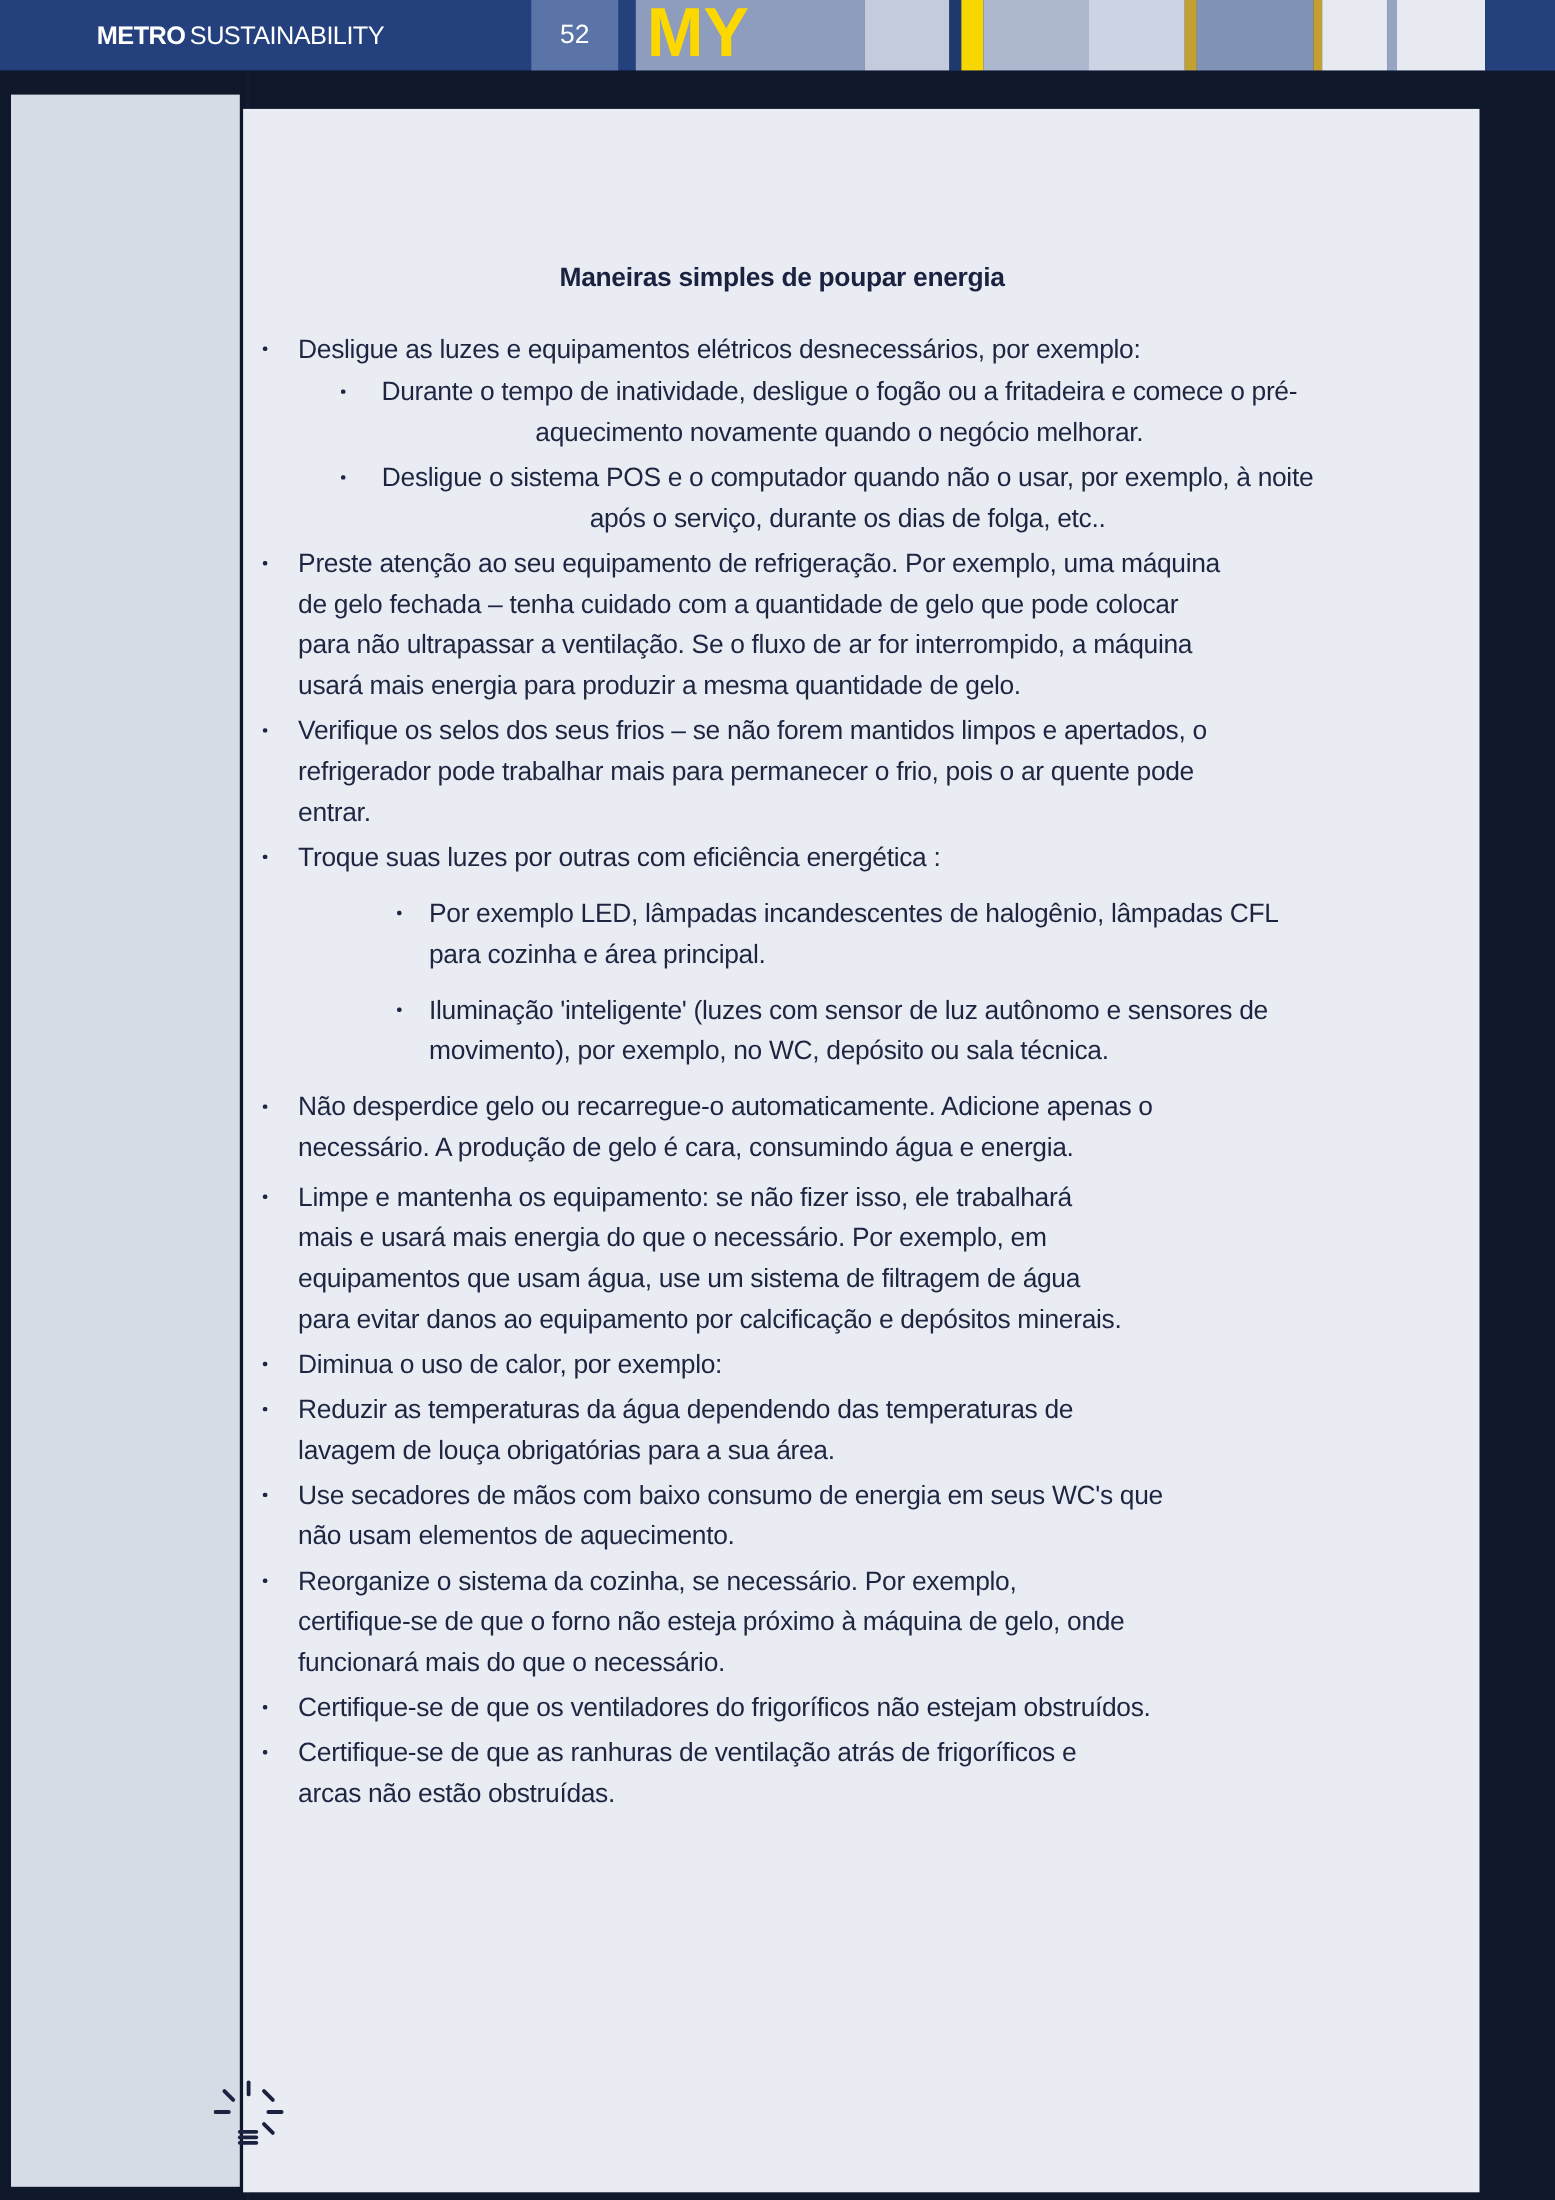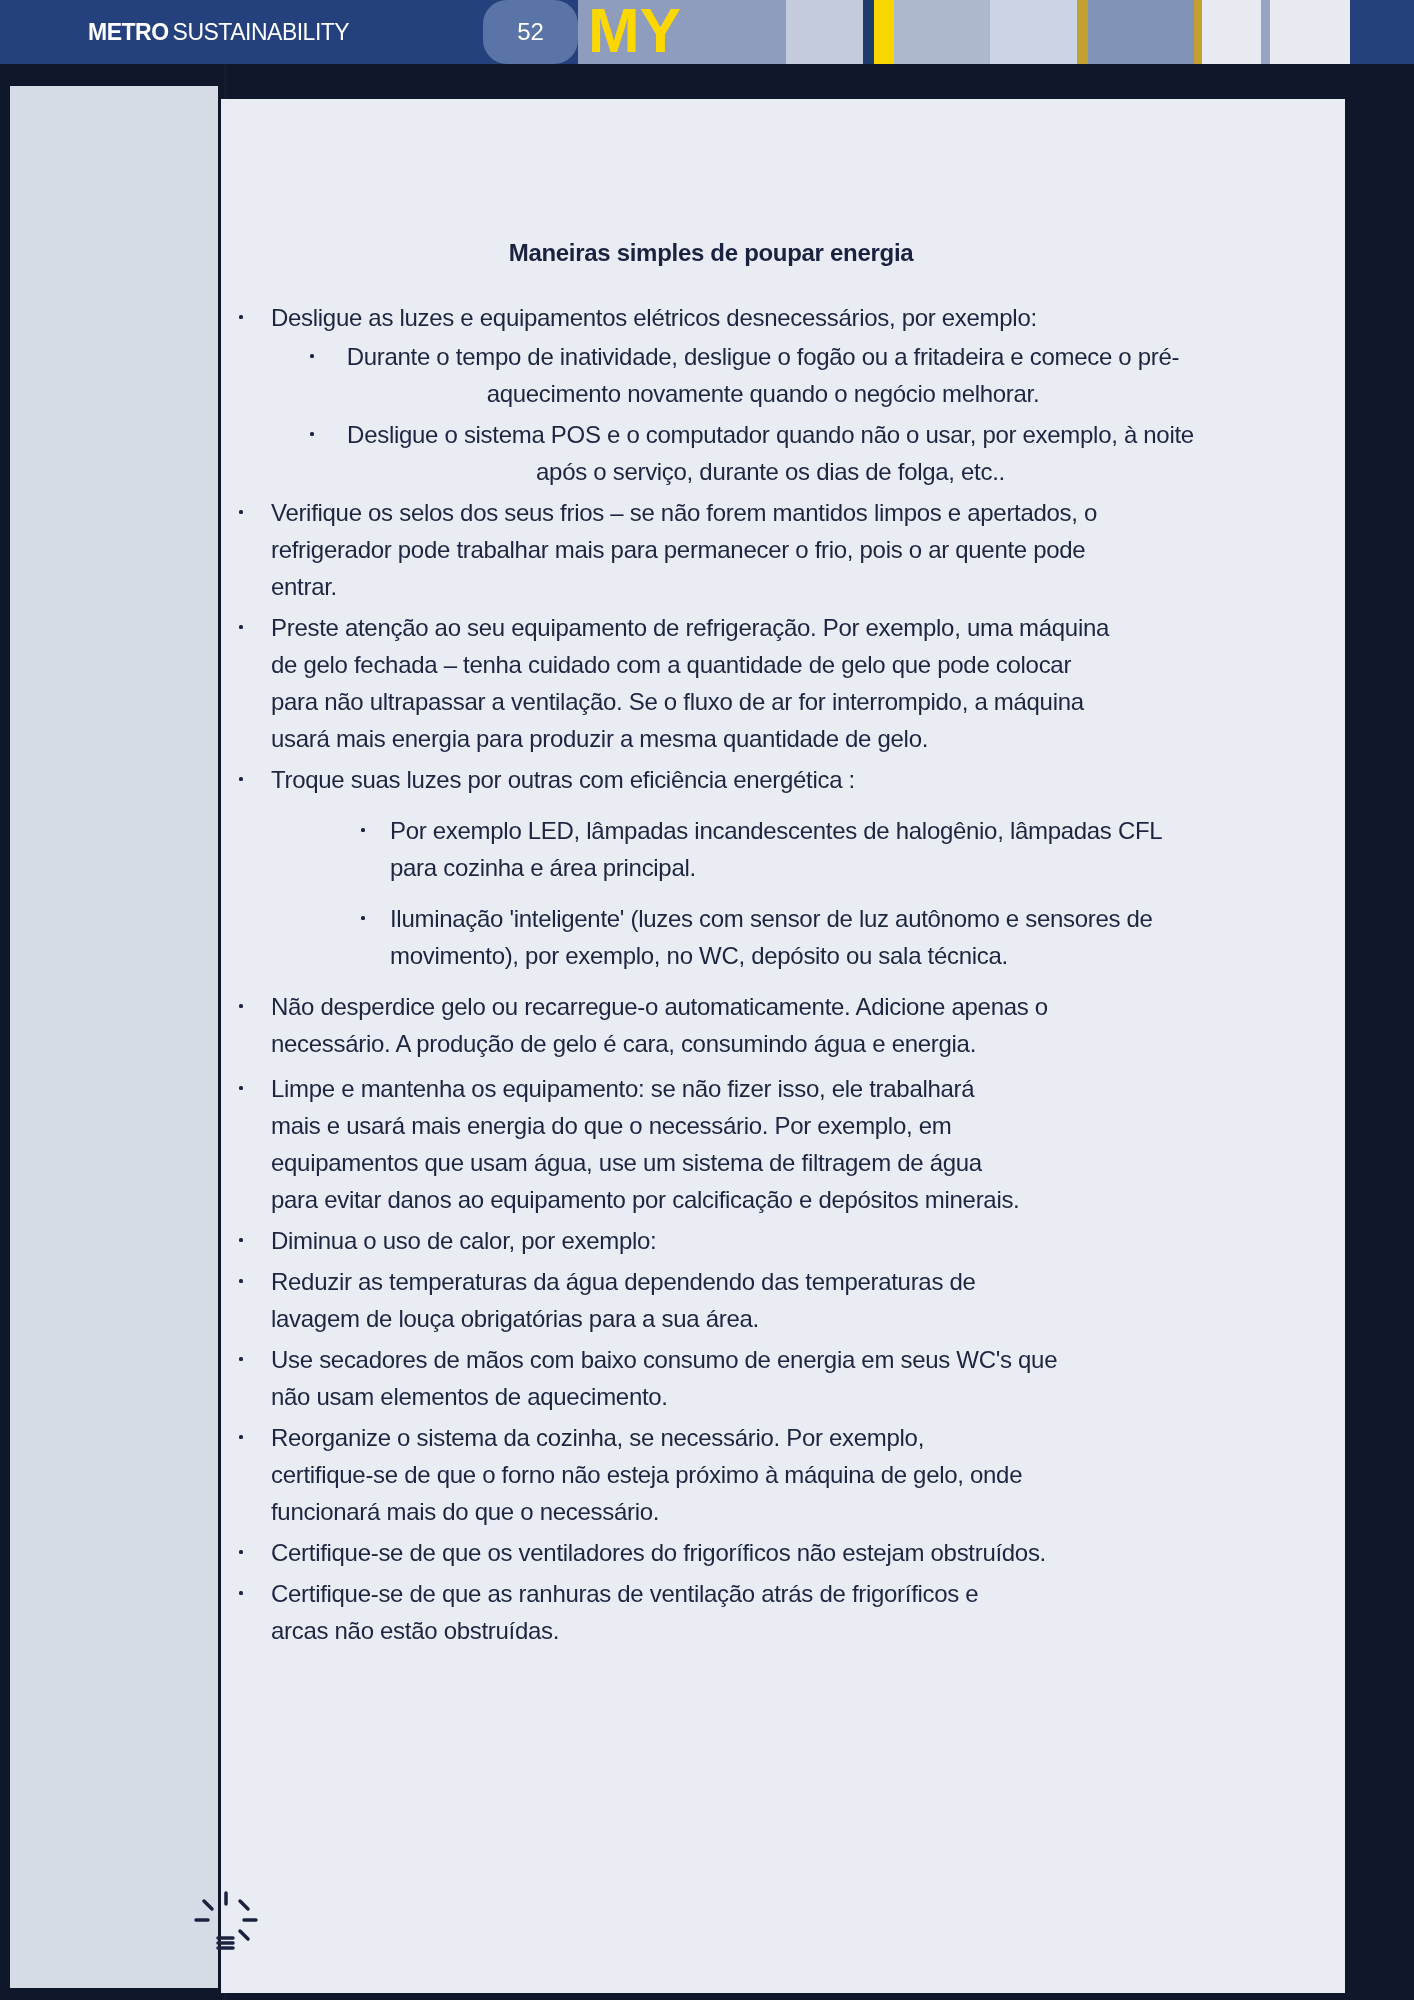--- a/index.html
+++ b/index.html
@@ -17,23 +17,23 @@
     background:#24407d;
   }
   .brand{
     position:absolute;left:88px;top:0;height:64px;
     display:flex;align-items:center;
     color:#ffffff;font-size:23px;letter-spacing:-0.5px;white-space:nowrap;
   }
   .brand .bold{font-weight:700;}
   .brand .light{font-weight:400;margin-left:4px;}
   .stripe{position:absolute;top:0;height:64px;}
-  .band-52{left:483px;width:95px;background:#5a74a8;
+  .band-52{left:483px;width:79px;background:#5a74a8;
     display:flex;align-items:center;justify-content:center;
-    color:#ffffff;font-size:24px;font-weight:400;border-radius:24px;}
+    color:#ffffff;font-size:24px;font-weight:400;}
   .band-my{left:578px;width:208px;background:#8e9dbe;overflow:hidden;}
   .my-letters{
     position:absolute;left:10px;top:-6px;
     font-size:62px;font-weight:700;line-height:72px;letter-spacing:0px;
     color:#fcd800;transform:scaleY(1.02);transform-origin:top left;
   }
   .s-light1 {left:786px;width:77px;background:#c3cbdd;}
   .s-navy1  {left:863px;width:11px;background:#1e3a6d;}
   .s-yellow {left:874px;width:20px;background:#f8d700;}
   .s-blgr1  {left:894px;width:96px;background:#adb8ce;}
@@ -144,24 +144,24 @@
         <ul class="lvl2a">
           <li>
             <span class="li-text w840">Durante o tempo de inatividade, desligue o fogão ou a fritadeira e comece o pré-aquecimento novamente quando o negócio melhorar.</span>
           </li>
           <li>
             <span class="li-text w855">Desligue o sistema POS e o computador quando não o usar, por exemplo, à noite após o serviço, durante os dias de folga, etc..</span>
           </li>
         </ul>
       </li>
       <li>
+        <span class="li-text w845">Preste atenção ao seu equipamento de refrigeração. Por exemplo, uma máquina de gelo fechada – tenha cuidado com a quantidade de gelo que pode colocar para não ultrapassar a ventilação. Se o fluxo de ar for interrompido, a máquina usará mais energia para produzir a mesma quantidade de gelo.</span>
+      </li>
+      <li>
         <span class="li-text w860">Verifique os selos dos seus frios – se não forem mantidos limpos e apertados, o refrigerador pode trabalhar mais para permanecer o frio, pois o ar quente pode entrar.</span>
-      </li>
-      <li>
-        <span class="li-text w845">Preste atenção ao seu equipamento de refrigeração. Por exemplo, uma máquina de gelo fechada – tenha cuidado com a quantidade de gelo que pode colocar para não ultrapassar a ventilação. Se o fluxo de ar for interrompido, a máquina usará mais energia para produzir a mesma quantidade de gelo.</span>
       </li>
       <li>
         <span class="li-text">Troque suas luzes por outras com eficiência energética :</span>
         <ul class="lvl2b">
           <li>
             <span class="li-text w800">Por exemplo LED, lâmpadas incandescentes de halogênio, lâmpadas CFL para cozinha e área principal.</span>
           </li>
           <li>
             <span class="li-text w805">Iluminação 'inteligente' (luzes  com sensor de luz autônomo e sensores de movimento), por exemplo, no WC, depósito ou sala técnica.</span>
           </li>

